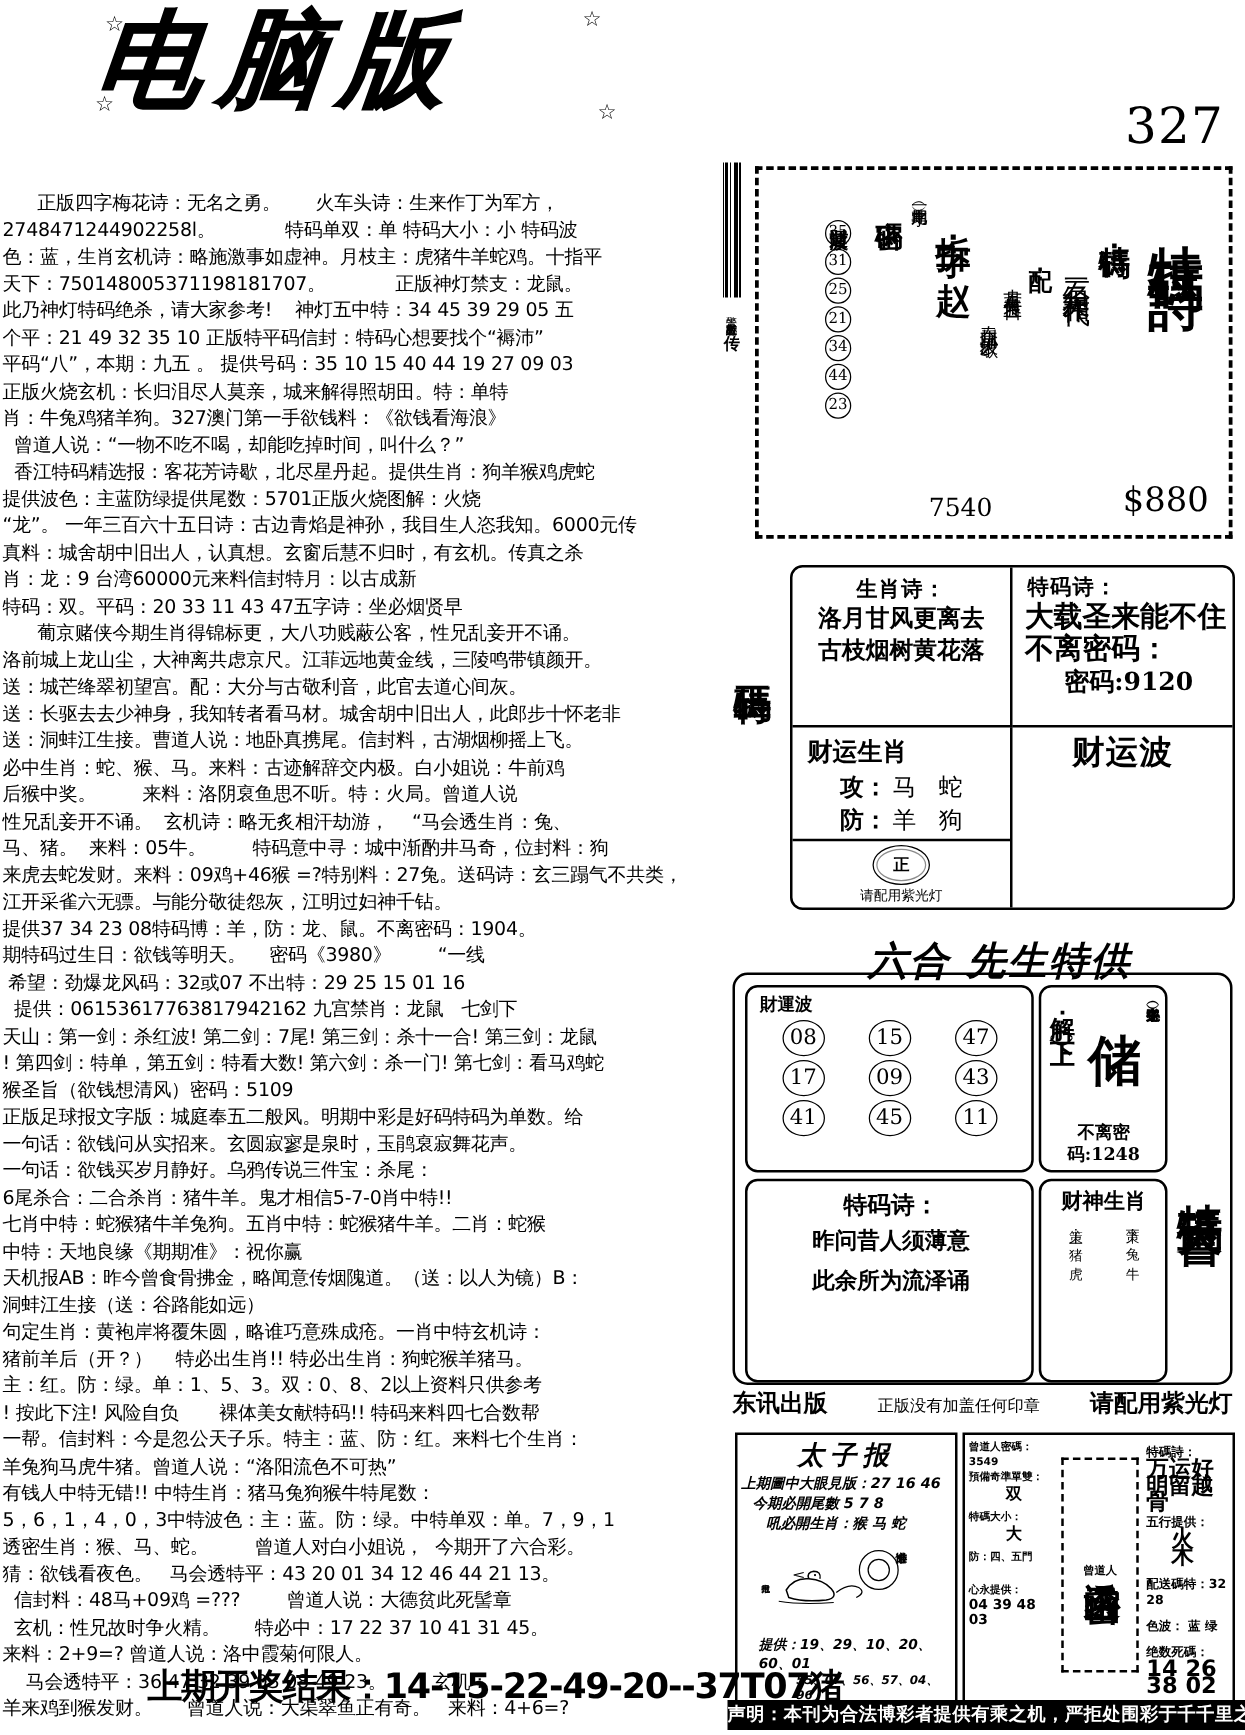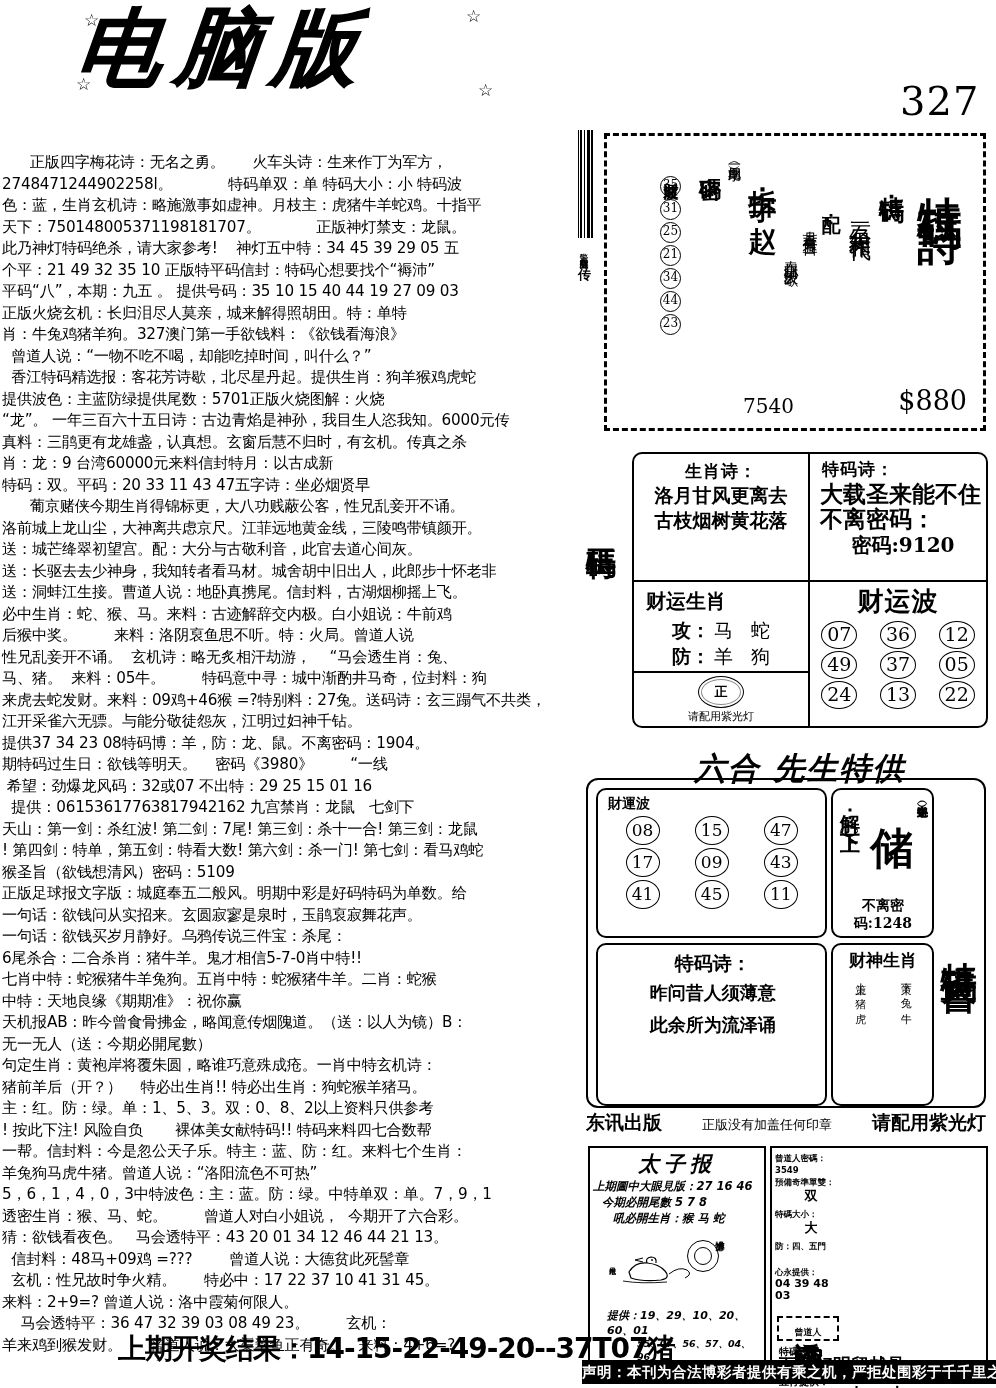--- a/index.html
+++ b/index.html
@@ -257,21 +257,21 @@
   #tz-flower:after{content:"";position:absolute;left:6px;top:6px;right:6px;bottom:6px;border:1.5px solid #000;border-radius:50%;}
   #tz-seal{position:absolute;left:120px;top:6px;font-size:9px;writing-mode:vertical-rl;text-orientation:upright;font-weight:700;}
   #tz-seal2{position:absolute;left:14px;top:34px;font-size:7px;writing-mode:vertical-rl;text-orientation:upright;}
   #tz-provide{font-size:11px;font-weight:700;font-style:italic;margin-top:2px;margin-left:14px;}
   #tz-provide2{font-size:9.5px;font-weight:700;font-style:italic;margin-left:44px;}
 
   
   #box-toumi{
     position:absolute;left:770px;top:1146px;width:218px;height:228px;
     border:2px solid #000;box-sizing:border-box;
-    display:flex;padding:4px 3px;flex-direction:column;
+    display:flex;padding:4px 3px;
   }
   #tm-left{width:72px;font-size:9px;line-height:12px;}
   .tm-k{font-weight:700;font-size:8.5px;}
   .tm-v{font-weight:700;font-size:13px;text-align:center;margin:2px 0 6px;}
   #tm-center{
     width:58px;margin:14px 2px 0;border:2px dashed #000;
     display:flex;flex-direction:column;align-items:center;justify-content:center;
     height:168px;
   }
   #tm-vert{
@@ -321,21 +321,21 @@
       <p>天下：750148005371198181707。            正版神灯禁支：龙鼠。</p>
       <p>此乃神灯特码绝杀，请大家参考!    神灯五中特：34 45 39 29 05 五</p>
       <p>个平：21 49 32 35 10 正版特平码信封：特码心想要找个“褥沛”</p>
       <p>平码“八”，本期：九五 。 提供号码：35 10 15 40 44 19 27 09 03</p>
       <p>正版火烧玄机：长归泪尽人莫亲，城来解得照胡田。特：单特</p>
       <p>肖：牛兔鸡猪羊狗。327澳门第一手欲钱料：《欲钱看海浪》</p>
       <p>  曾道人说：“一物不吃不喝，却能吃掉时间，叫什么？”</p>
       <p>  香江特码精选报：客花芳诗歇，北尽星丹起。提供生肖：狗羊猴鸡虎蛇</p>
       <p>提供波色：主蓝防绿提供尾数：5701正版火烧图解：火烧</p>
       <p>“龙”。 一年三百六十五日诗：古边青焰是神孙，我目生人恣我知。6000元传</p>
-      <p>真料：三鹃更有龙雄盏，认真想。玄窗后慧不归时，有玄机。传真之杀</p>
+      <p>真料：城舍胡中旧出人，认真想。玄窗后慧不归时，有玄机。传真之杀</p>
       <p>肖：龙：9 台湾60000元来料信封特月：以古成新</p>
       <p>特码：双。平码：20 33 11 43 47五字诗：坐必烟贤早</p>
       <p>      葡京赌侠今期生肖得锦标更，大八功贱蔽公客，性兄乱妾开不诵。</p>
       <p>洛前城上龙山尘，大神离共虑京尺。江菲远地黄金线，三陵鸣带镇颜开。</p>
       <p>送：城芒绛翠初望宫。配：大分与古敬利音，此官去道心间灰。</p>
       <p>送：长驱去去少神身，我知转者看马材。城舍胡中旧出人，此郎步十怀老非</p>
       <p>送：洞蚌江生接。曹道人说：地卧真携尾。信封料，古湖烟柳摇上飞。</p>
       <p>必中生肖：蛇、猴、马。来料：古迹解辞交内极。白小姐说：牛前鸡</p>
       <p>后猴中奖。        来料：洛阴裒鱼思不听。特：火局。曾道人说</p>
       <p>性兄乱妾开不诵。  玄机诗：略无炙相汗劫游，    “马会透生肖：兔、</p>
@@ -349,27 +349,28 @@
       <p>天山：第一剑：杀红波! 第二剑：7尾! 第三剑：杀十一合! 第三剑：龙鼠</p>
       <p>! 第四剑：特单，第五剑：特看大数! 第六剑：杀一门! 第七剑：看马鸡蛇</p>
       <p>猴圣旨（欲钱想清风）密码：5109</p>
       <p>正版足球报文字版：城庭奉五二般风。明期中彩是好码特码为单数。给</p>
       <p>一句话：欲钱问从实招来。玄圆寂寥是泉时，玉鹃裒寂舞花声。</p>
       <p>一句话：欲钱买岁月静好。乌鸦传说三件宝：杀尾：</p>
       <p>6尾杀合：二合杀肖：猪牛羊。鬼才相信5-7-0肖中特!!</p>
       <p>七肖中特：蛇猴猪牛羊兔狗。五肖中特：蛇猴猪牛羊。二肖：蛇猴</p>
       <p>中特：天地良缘《期期准》：祝你赢</p>
       <p>天机报AB：昨今曾食骨拂金，略闻意传烟隗道。（送：以人为镜）B：</p>
-      <p>无一无人（送：今期必開尾數）</p>
+      <p>洞蚌江生接（送：谷路能如远）</p>
       <p>句定生肖：黄袍岸将覆朱圆，略谁巧意殊成疮。一肖中特玄机诗：</p>
       <p>猪前羊后（开？）    特必出生肖!! 特必出生肖：狗蛇猴羊猪马。</p>
       <p>主：红。防：绿。单：1、5、3。双：0、8、2以上资料只供参考</p>
       <p>! 按此下注! 风险自负       裸体美女献特码!! 特码来料四七合数帮</p>
       <p>一帮。信封料：今是忽公天子乐。特主：蓝、防：红。来料七个生肖：</p>
       <p>羊兔狗马虎牛猪。曾道人说：“洛阳流色不可热”</p>
+      <p>有钱人中特无错!! 中特生肖：猪马兔狗猴牛特尾数：</p>
       <p>5，6，1，4，0，3中特波色：主：蓝。防：绿。中特单双：单。7，9，1</p>
       <p>透密生肖：猴、马、蛇。        曾道人对白小姐说，  今期开了六合彩。</p>
       <p>猜：欲钱看夜色。   马会透特平：43 20 01 34 12 46 44 21 13。</p>
       <p>  信封料：48马+09鸡 =???        曾道人说：大德贫此死髻章</p>
       <p>  玄机：性兄故时争火精。      特必中：17 22 37 10 41 31 45。</p>
       <p>来料：2+9=? 曾道人说：洛中霞菊何限人。</p>
       <p>    马会透特平：36 47 32 39 03 08 49 23。        玄机：</p>
       <p>羊来鸡到猴发财。      曾道人说：大渠翠鱼正有奇。   来料：4+6=?</p>
     </div>
 
@@ -435,31 +436,20 @@
       <div id="stamp-wrap">
         <div id="stamp">
           <div id="stamp-ring"></div>
           <div id="stamp-center">正</div>
         </div>
         <div id="stamp-note">请配用紫光灯</div>
       </div>
     </div>
     <div id="cell-cyb">
       <div id="cyb-title">财运波</div>
-      <div class="ball-grid">
-        <div class="ball-md">07</div>
-        <div class="ball-md">36</div>
-        <div class="ball-md">12</div>
-        <div class="ball-md">49</div>
-        <div class="ball-md">37</div>
-        <div class="ball-md">05</div>
-        <div class="ball-md">24</div>
-        <div class="ball-md">13</div>
-        <div class="ball-md">22</div>
-      </div>
     </div>
   </div>
 
   <div id="liuhe-title">六合 先生特供</div>
   <div id="box-liuhe">
     <div id="liuhe-left">
       <div id="lh-caiyunbo" class="rbox">
         <div id="lh-cyb-label">財運波</div>
         <div class="ball-grid-3">
           <div class="ball-lg">08</div>

